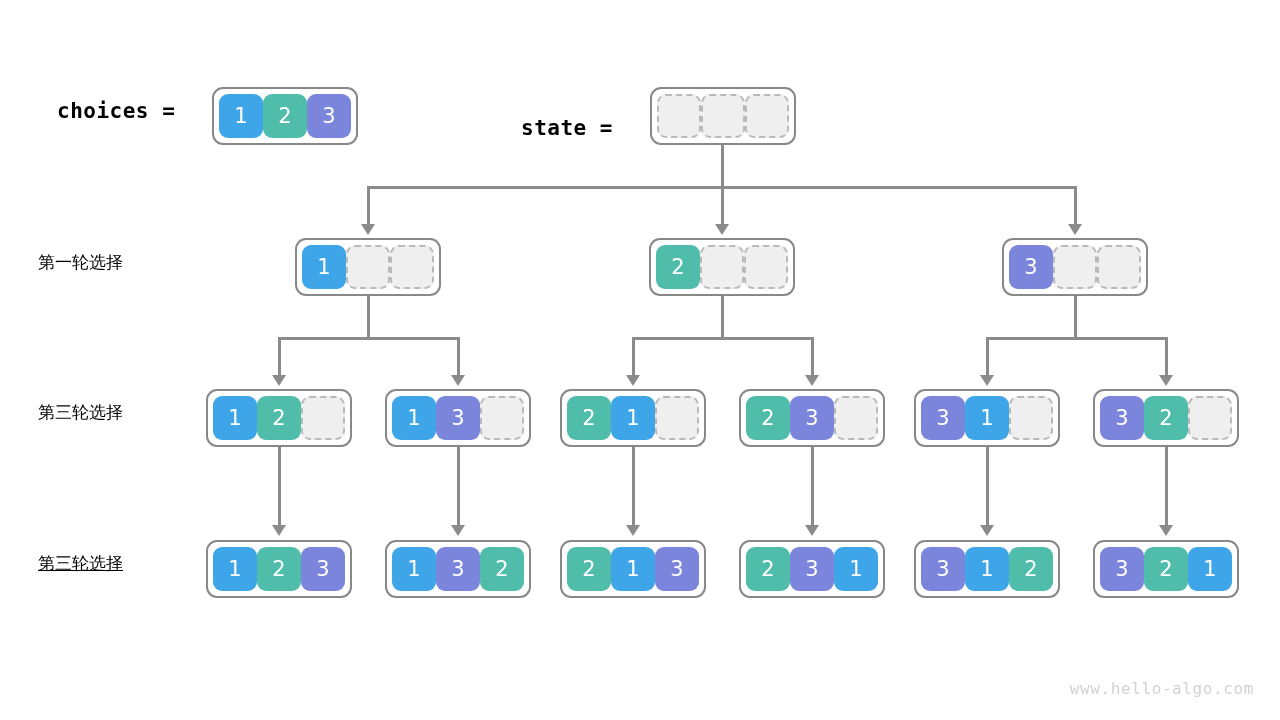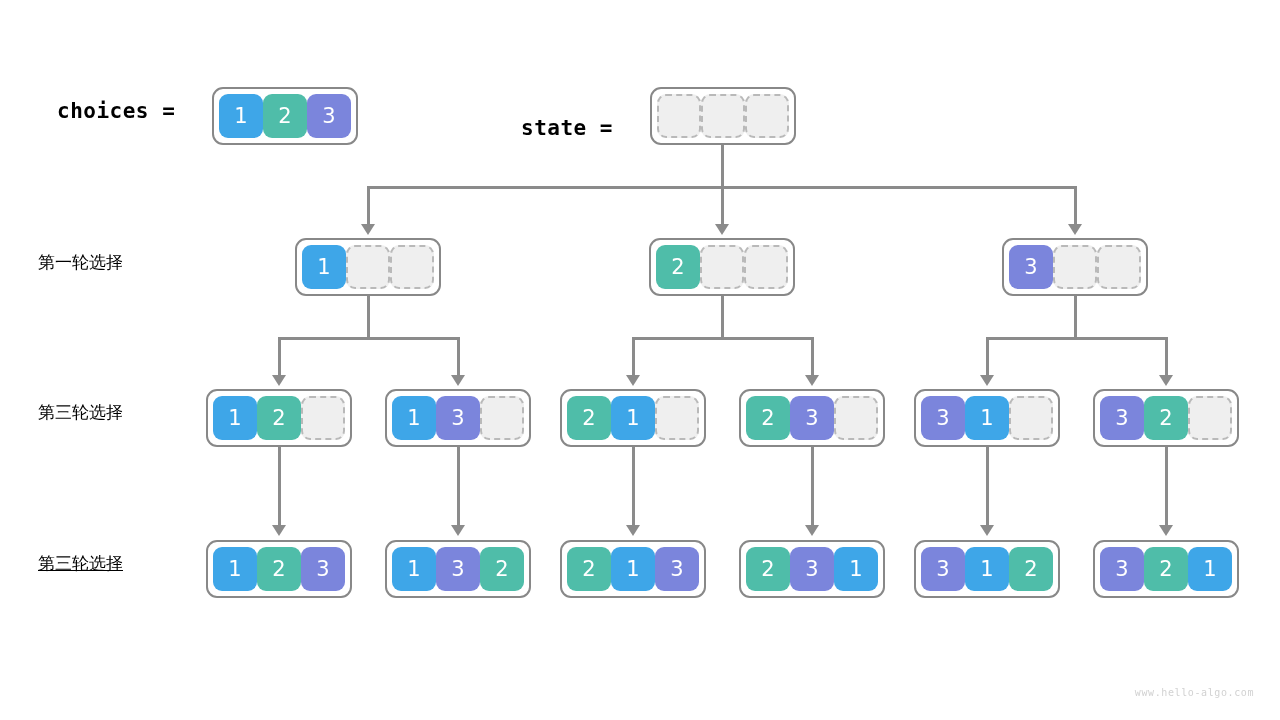--- a/index.html
+++ b/index.html
@@ -89,21 +89,21 @@
     border-right: 7px solid transparent;
     border-top: 11px solid #8b8b8b;
   }
 
   
   .watermark {
     position: absolute;
     right: 26px;
     bottom: 22px;
     font-family: "DejaVu Sans Mono", "Liberation Mono", monospace;
-    font-size: 10px;
+    font-size: 16px;
     color: #d2d2d2;
     letter-spacing: 0.6px;
   }
 </style>
 </head>
 <body>
 
 <div id="stage">
 
   <div class="mono-label" style="left:57px; top:99px;">choices =</div>

